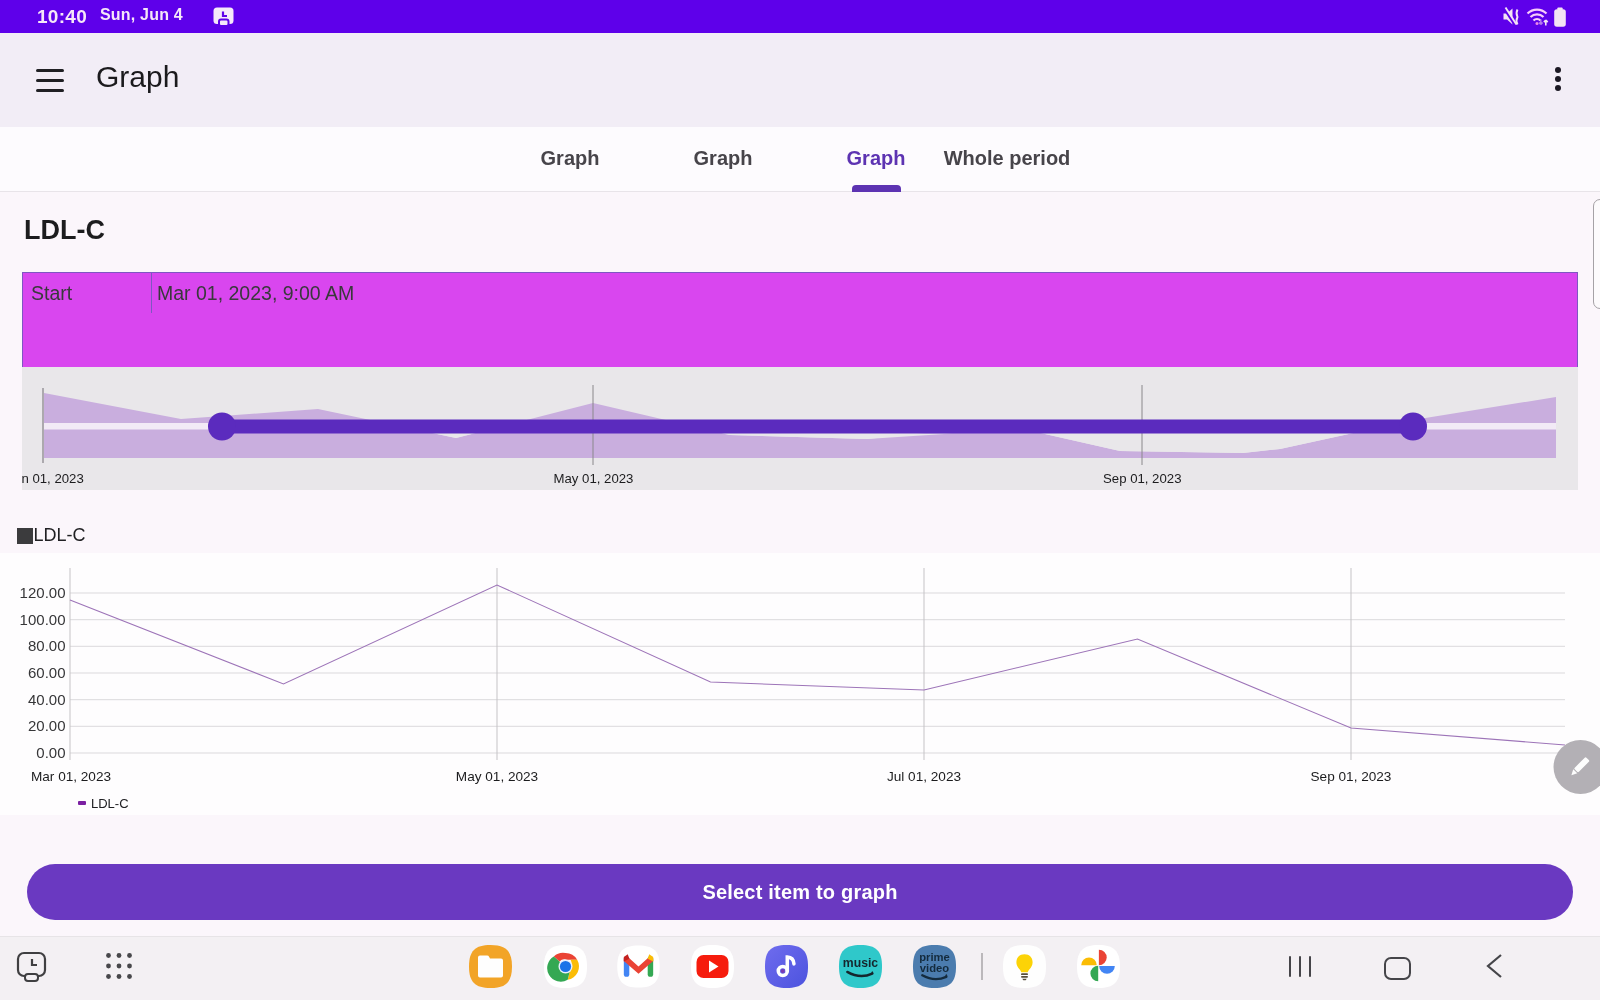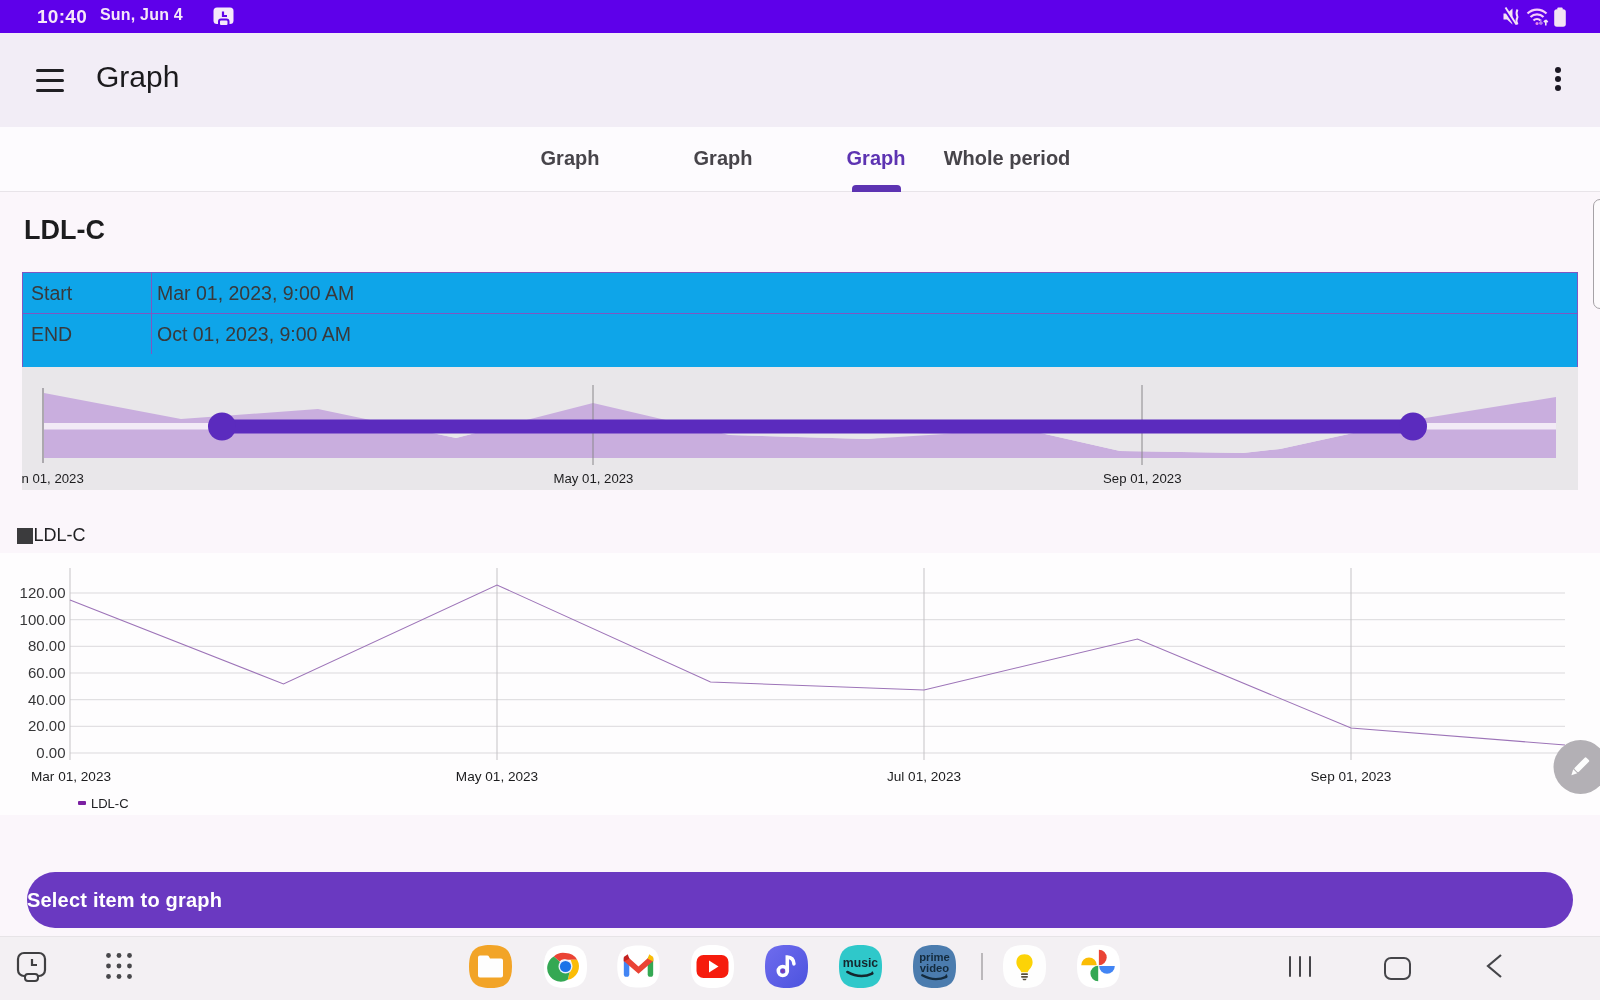--- a/index.html
+++ b/index.html
@@ -15,38 +15,38 @@
   .ham span{display:block;width:28px;height:3px;background:#202024;border-radius:2px;margin-bottom:7px;}
   .title{left:96px;top:60px;font-size:30px;color:#1b1a1d;}
   .dot{width:6px;height:6px;border-radius:50%;background:#1b1823;}
   
   .tabs{left:0;top:127px;width:1600px;height:65px;background:#fdfbfe;border-bottom:1px solid #e8e4e9;box-sizing:border-box;}
   .tab{position:absolute;top:20px;width:200px;text-align:center;font-size:20px;font-weight:700;color:#47444a;}
   .tab.sel{color:#5d33b2;}
   .tabline{left:852px;top:185px;width:49px;height:7px;background:#5d33b2;border-radius:4px 4px 0 0;}
   
   .h1{left:24px;top:215px;font-size:27px;font-weight:700;color:#1c1c1e;}
-  .tbl{left:22px;top:272px;width:1556px;height:101px;border:1px solid #7e57c2;box-sizing:border-box;background:#0ea5e9;}
+  .tbl{left:22px;top:272px;width:1556px;height:101px;border:1px solid #7e57c2;box-sizing:border-box;background:#d946ef;}
   .tbl .row{position:absolute;left:0;width:100%;height:40px;}
   .tbl .r2{top:40px;border-top:1px solid #7e57c2;}
   .tbl .c1{position:absolute;left:0;top:0;bottom:0;width:128px;border-right:1px solid #7e57c2;}
   .tbl .t{position:absolute;top:9px;font-size:19.5px;color:#39393b;}
   .pill{left:1593px;top:199px;width:14px;height:110px;border:1.5px solid #a5a1a6;border-radius:7px;background:#fcfafc;box-sizing:border-box;}
   
   .slider{left:22px;top:367px;width:1556px;height:123px;background:#e9e7ea;overflow:hidden;}
   .sl-lab{position:absolute;top:104px;font-size:13.2px;color:#1c1c1e;white-space:nowrap;}
   
   .leg1sq{left:17px;top:528px;width:16px;height:16px;background:#3b3b3d;}
   .leg1tx{left:33.5px;top:525px;font-size:18px;color:#202023;}
   .chartbg{left:0;top:553px;width:1600px;height:262px;background:#fefdfe;}
   .leg2sq{left:77.5px;top:800.5px;width:8px;height:4.5px;border-radius:1px;background:#7b1fa2;}
   .leg2tx{left:91px;top:795.5px;font-size:13px;color:#202023;}
   
   .btn{left:27px;top:864px;width:1546px;height:56px;background:#6a39c1;border-radius:28px;color:#fff;
-       font-size:20px;font-weight:700;text-align:left;line-height:56px;letter-spacing:.2px;margin-top:8px;}
+       font-size:20px;font-weight:700;text-align:center;line-height:56px;letter-spacing:.2px;}
   
   .bar{left:0;top:936px;width:1600px;height:64px;background:#f3f0f3;border-top:1px solid #e7e4e7;box-sizing:border-box;}
   .ic{position:absolute;top:944px;width:45px;height:45px;}
 </style>
 </head>
 <body>
 <div class="screen">
 
   <div class="abs status"></div>
   <div class="abs st-time">10:40</div>
@@ -96,25 +96,20 @@
   <div class="tab" style="left:907px;top:147px">Whole period</div>
   <div class="abs tabline"></div>
 
   <div class="abs h1">LDL-C</div>
 
   <div class="abs tbl">
     <div class="row r1">
         <div class="c1"></div>
         <div class="t" style="left:8px">Start</div>
         <div class="t" style="left:134px">Mar 01, 2023, 9:00 AM</div>
-      </div>
-    <div class="row r2">
-        <div class="c1"></div>
-        <div class="t" style="left:8px">END</div>
-        <div class="t" style="left:134px">Oct 01, 2023, 9:00 AM</div>
       </div>
   </div>
   <div class="abs pill"></div>
 
   <div class="abs slider">
     <svg width="1556" height="123" viewBox="0 0 1556 123">
       <polygon points="22,26 159,52 296,42 434,71 571,36 708,68 845,72 983,58 1098,84 1221,86 1258,82 1391,53 1534,30 1534,91 22,91" fill="#c9aede"></polygon>
       <polygon points="412.6,66.5 434,71 451.6,66.5" fill="#e9e7ea"></polygon>
       <polygon points="700,66.5 708,68 845,72 930,66.5" fill="#e9e7ea"></polygon>
       <polygon points="1021,66.5 1098,84 1221,86 1258,82 1329,66.5" fill="#e9e7ea"></polygon>

